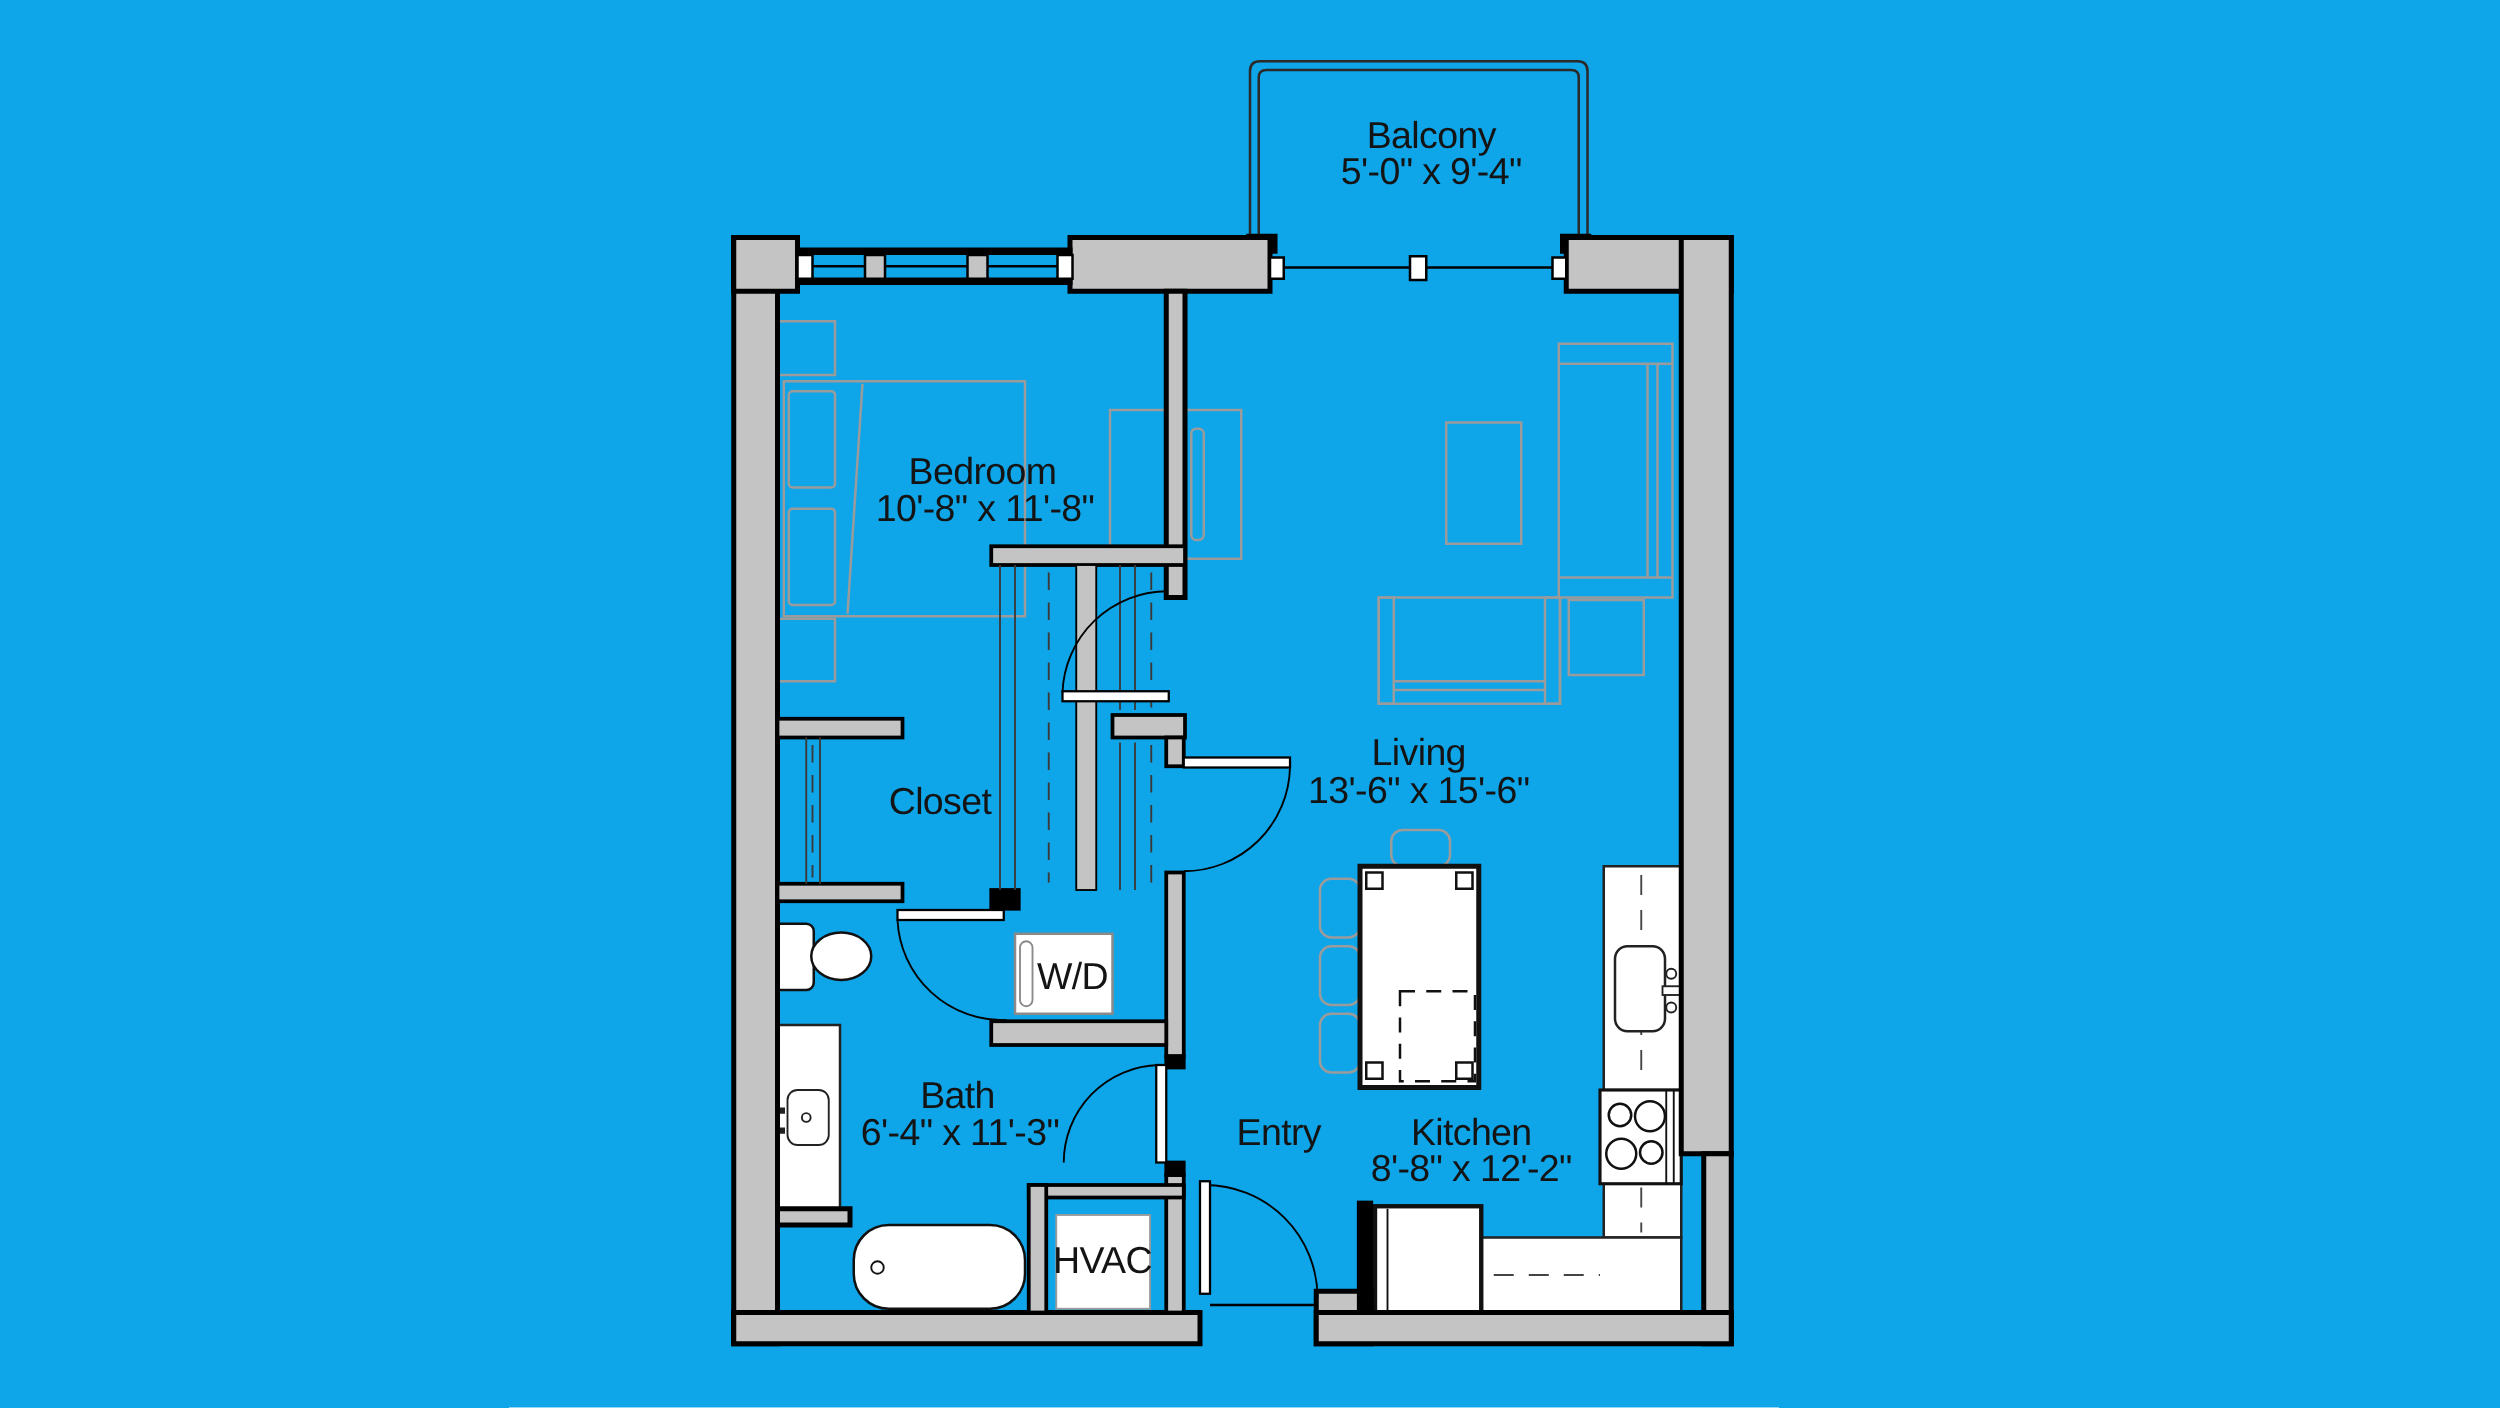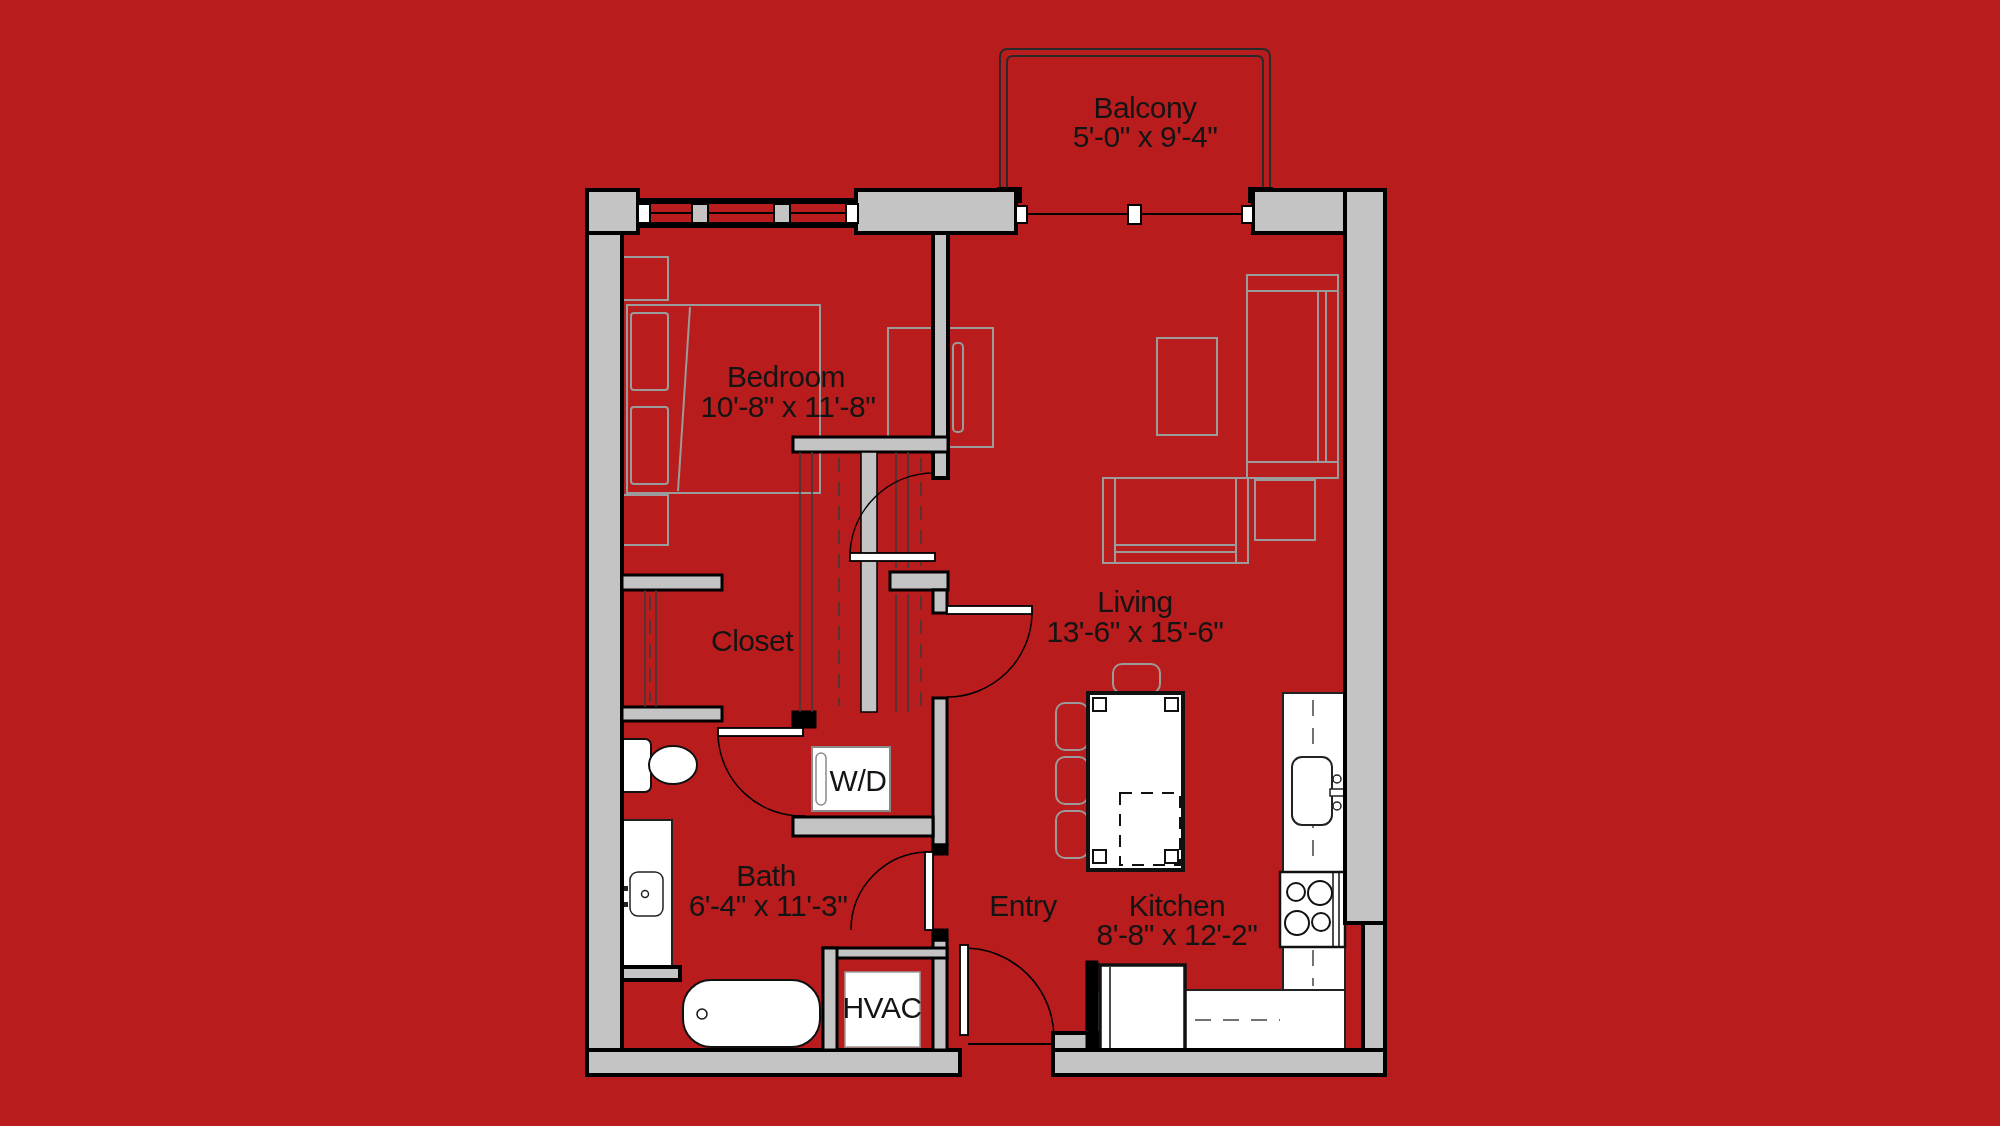--- a/index.html
+++ b/index.html
@@ -1,16 +1,16 @@
 <!DOCTYPE html>
 <html><head>
 <meta charset="utf-8">
 <style>
   html,body{margin:0;padding:0;background:#ffffff;}
-  .stage{position:relative;width:2000px;height:1126px;background:#b91c1c;overflow:hidden;
+  .stage{position:relative;width:2000px;height:1126px;background:#0ea5e9;overflow:hidden;
          font-family:"Liberation Sans", sans-serif;}
   svg{position:absolute;left:0;top:0;}
   text{font-family:"Liberation Sans", sans-serif;fill:#141414;letter-spacing:-0.5px;}
   .room-name,.room-dims{font-size:30px;}
 </style>
 </head>
 <body>
 
 <div class="stage">
 <svg width="2000" height="1126" viewBox="0 0 2000 1126">

